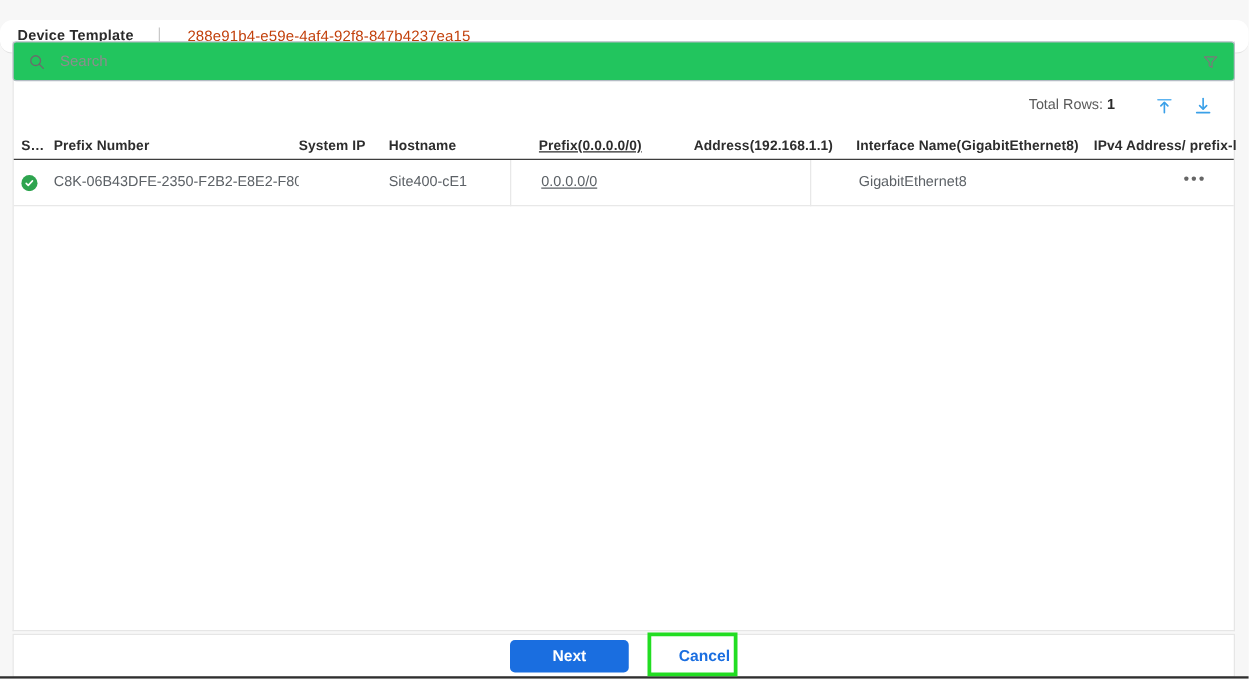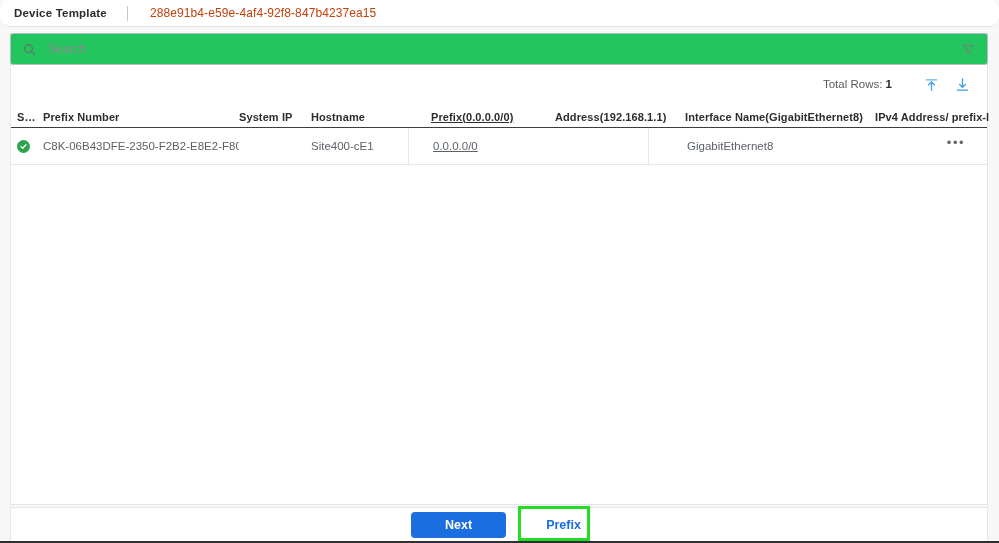--- a/index.html
+++ b/index.html
@@ -13,21 +13,21 @@
     font-family: "Liberation Sans", sans-serif;
     font-size: 12px;
     color: #333333;
     overflow: hidden;
     position: relative;
   }
 
   
   .top-header {
     position: absolute;
-    left: 0; top: 0;
+    left: 0; top: 16px;
     width: 999px;
     height: 27px;
     background: #ffffff;
     border-bottom: 1px solid #e3e3e3;
     display: flex;
     align-items: center;
     box-sizing: border-box;
     border-radius: 10px;
   }
   .top-title {
@@ -338,16 +338,16 @@
     <div class="td c-pref">0.0.0.0/0</div>
     <div class="td c-addr"></div>
     <div class="td c-intf">GigabitEthernet8</div>
     <div class="td c-ipv4"></div>
     <div class="dots">•••</div>
   </div>
 </div>
 
 <div class="footer">
   <button class="btn-next">Next</button>
-  <button class="btn-cancel">Prefix</button>
+  <button class="btn-cancel">Cancel</button>
 </div>
 <div class="highlight-box"></div>
 <div class="bottom-edge"></div>
 
 </body></html>

